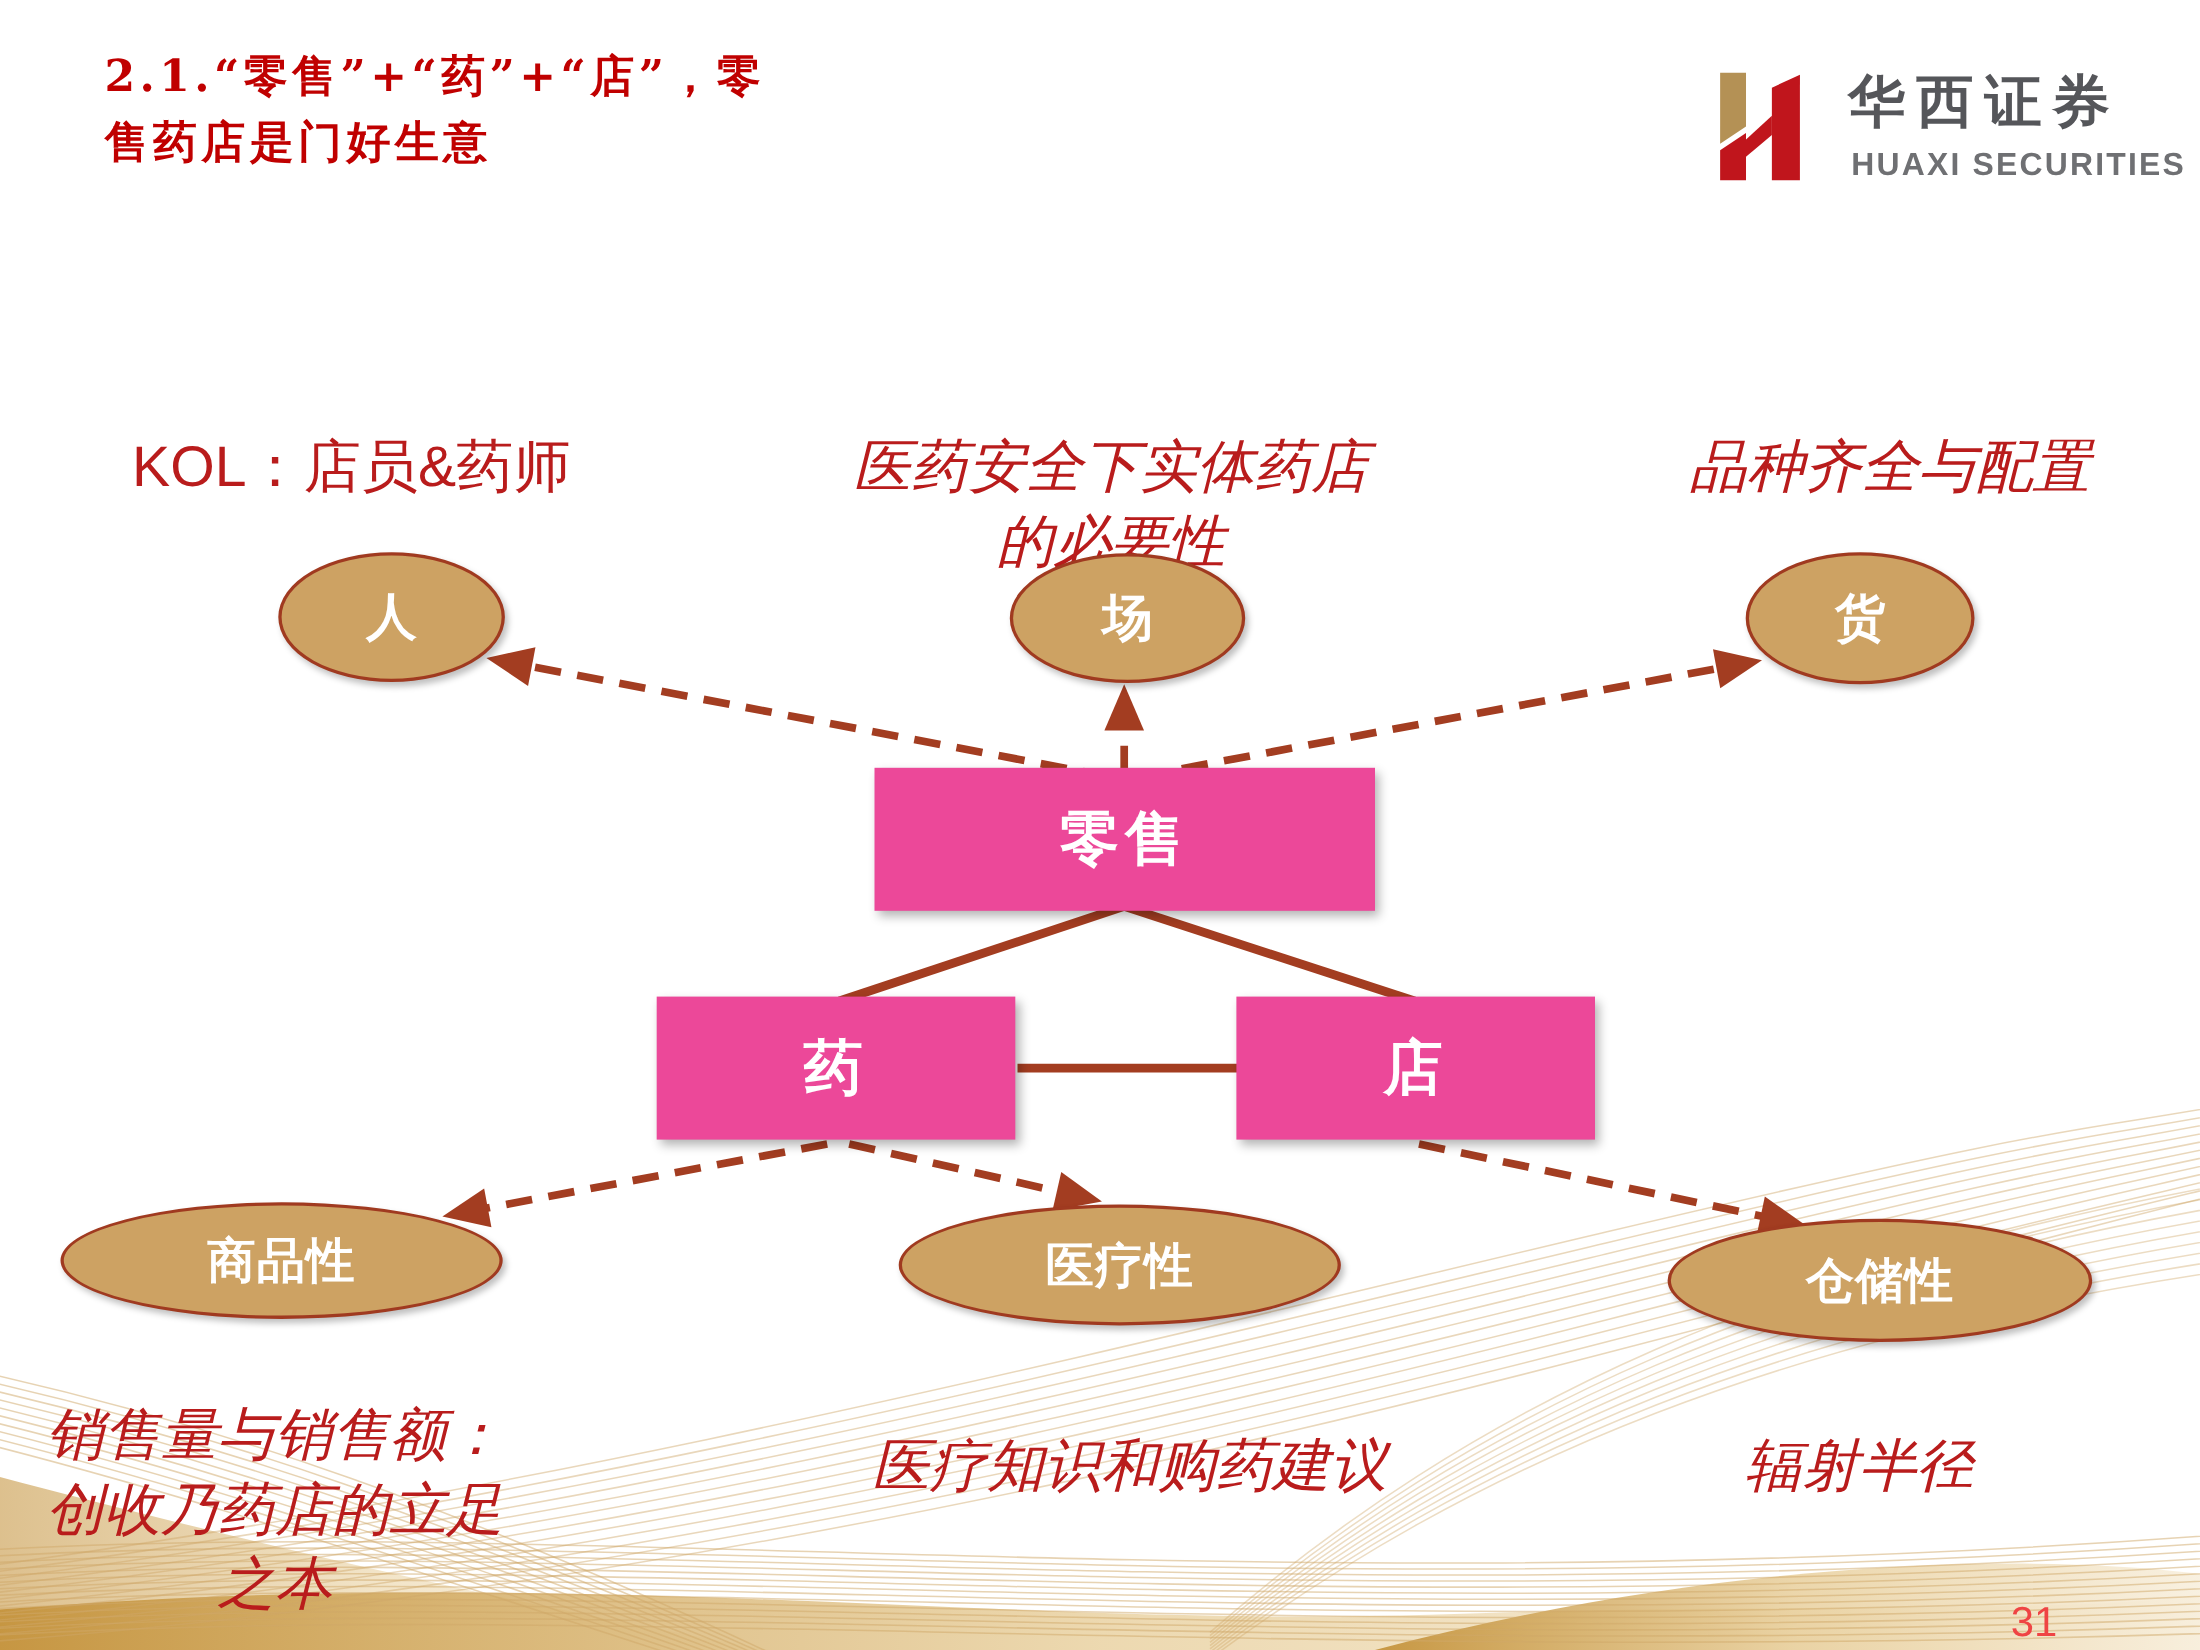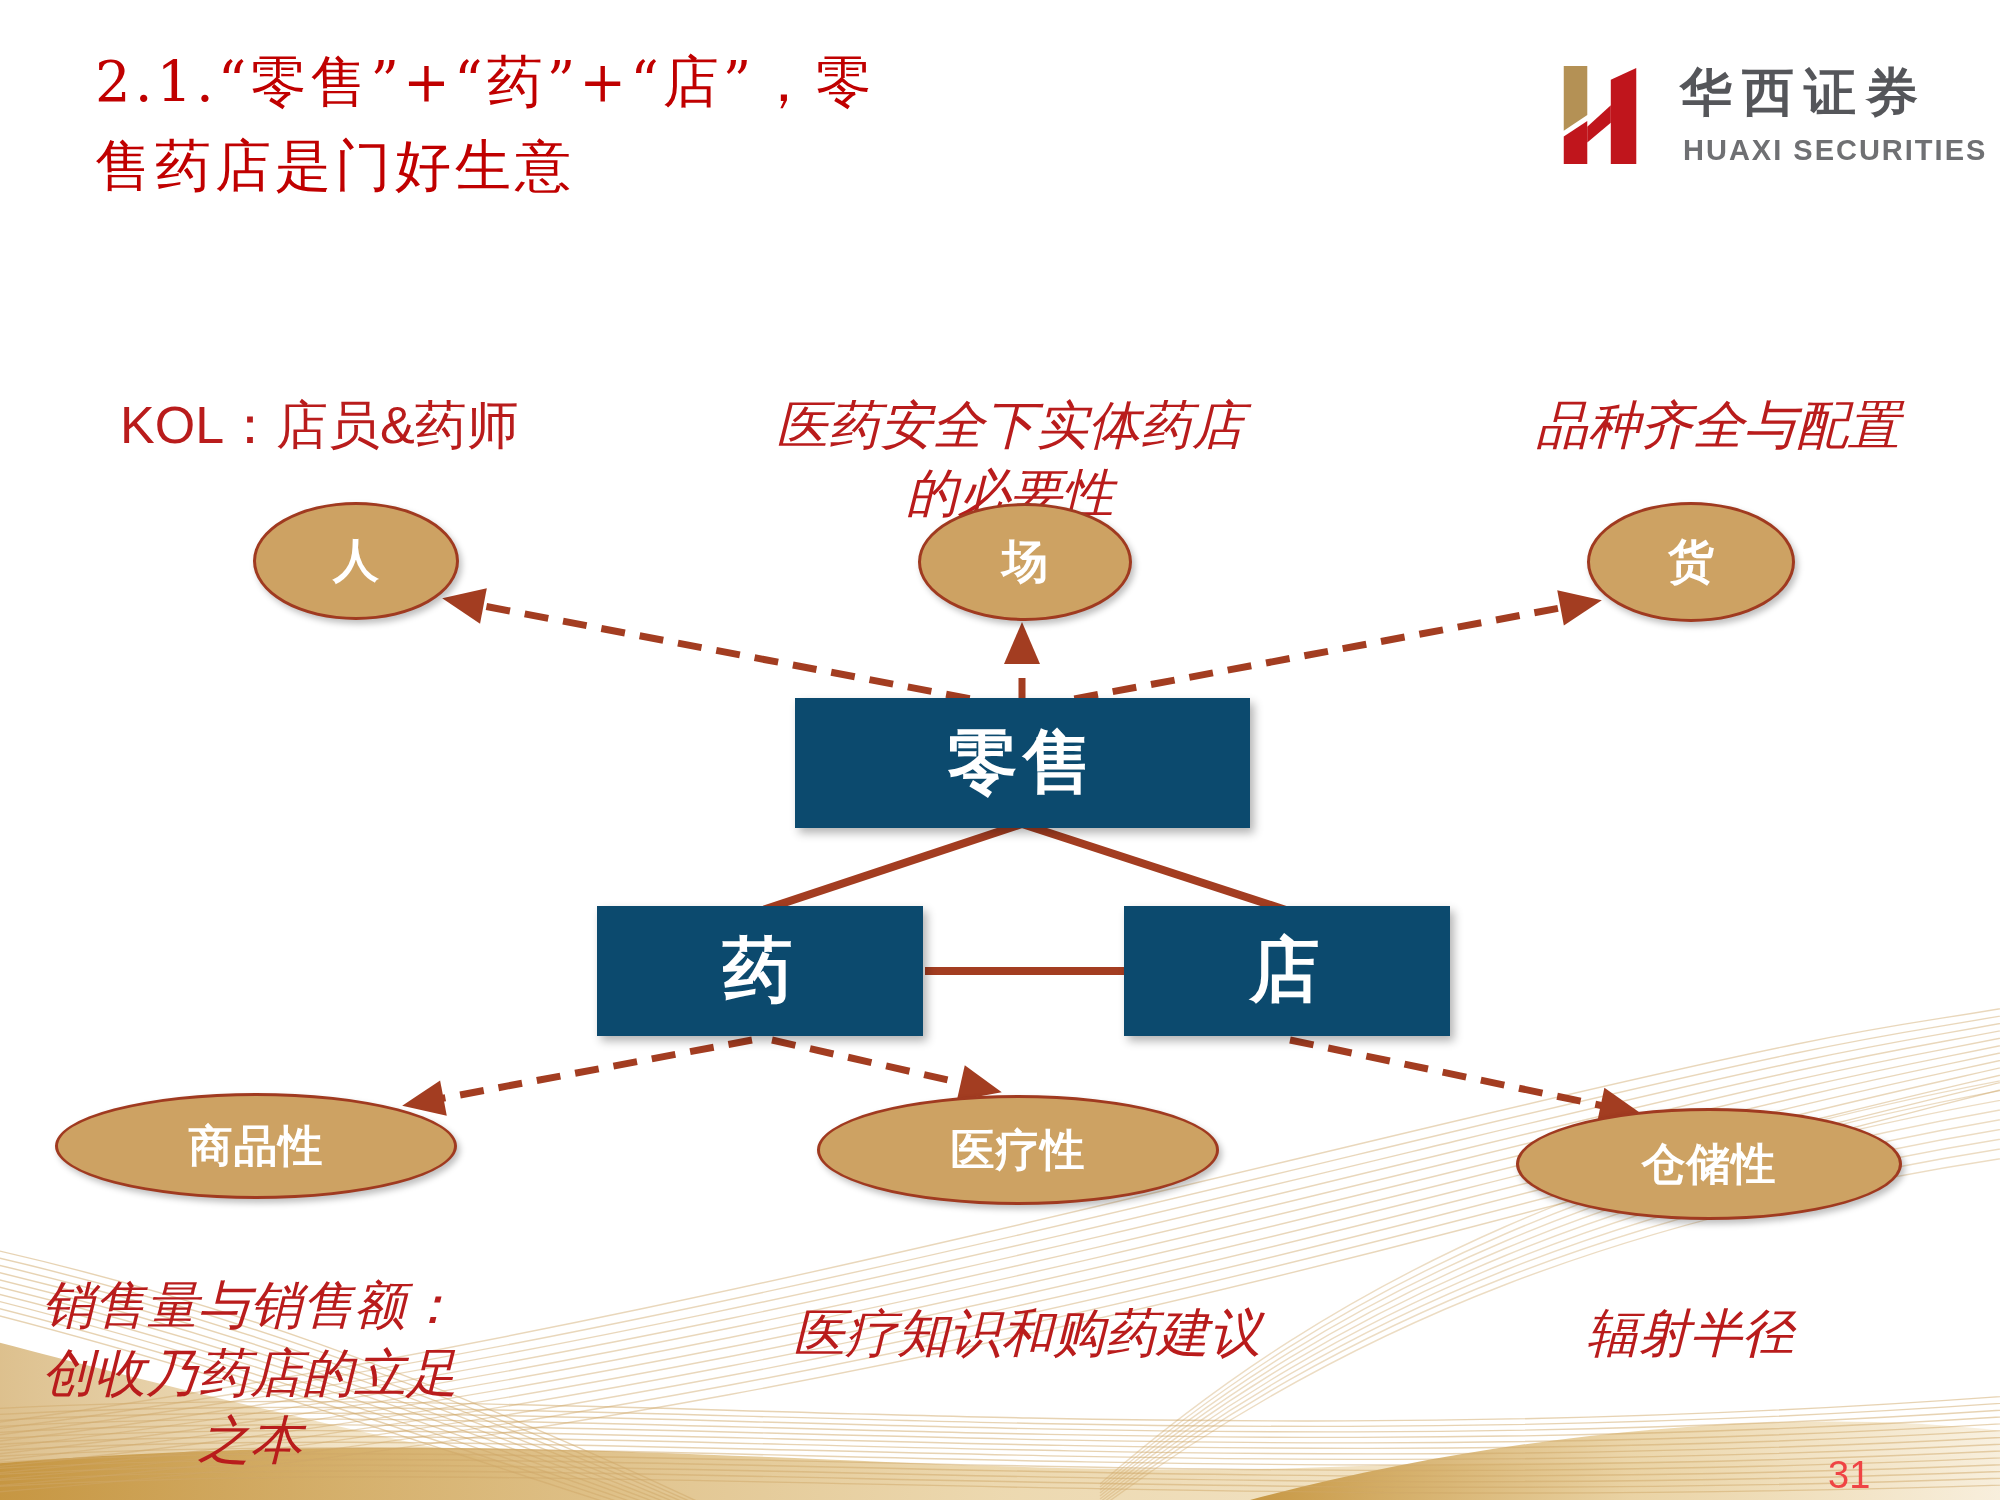--- a/index.html
+++ b/index.html
@@ -5,21 +5,21 @@
   html,body{margin:0;padding:0;}
   body{
     width:2000px;height:1500px;position:relative;overflow:hidden;background:#ffffff;
     font-family:"Liberation Sans",sans-serif;
   }
   .abs{position:absolute;}
   
   .slide-title{
     left:95px;top:40px;width:1000px;
     font-family:"DejaVu Serif",serif;
-    color:#C00000;font-size:56px;font-weight:400;line-height:1.5;letter-spacing:4px;
+    color:#C00000;font-size:40px;font-weight:700;line-height:1.5;letter-spacing:4px;
   }
   
   .logo{left:1552px;top:58px;width:430px;height:120px;}
   .logo-mark{position:absolute;left:0;top:8px;width:98px;height:98px;}
   .logo-cn{position:absolute;left:128px;top:0px;font-family:Liberation Sans, sans-serif;
     font-size:52px;font-weight:700;color:#55565A;letter-spacing:10px;white-space:nowrap;}
   .logo-en{position:absolute;left:131px;top:76px;font-size:29px;font-weight:700;
     color:#6f7073;letter-spacing:2px;white-space:nowrap;}
   
   .lbl{position:absolute;color:#b91c1c;font-size:52px;line-height:1.3;}
@@ -29,23 +29,23 @@
     position:absolute;border-radius:50%;
     background:#CDA263;border:3px solid #A03A20;
     display:flex;align-items:center;justify-content:center;
     color:#ffffff;font-weight:bold;
     box-shadow:3px 4px 6px rgba(0,0,0,0.25);
   }
   .small-node{font-size:46px;}
   .wide-node{font-size:44px;letter-spacing:1px;}
   
   .red-box{
-    position:absolute;background:#0c4a6e;
+    position:absolute;background:#ec4899;
     display:flex;align-items:center;justify-content:center;
-    color:#ffffff;font-weight:bold;font-size:70px;letter-spacing:5px;
+    color:#ffffff;font-weight:bold;font-size:54px;letter-spacing:5px;
     box-shadow:4px 5px 9px rgba(0,0,0,0.3);
   }
   .page-num{left:1828px;top:1454px;width:70px;text-align:left;
     color:#ef4444;font-size:38px;}
   svg.layer{position:absolute;left:0;top:0;}
 </style>
 </head>
 <body>
 
 <svg id="waves" class="layer" width="2000" height="1500" viewBox="0 0 2000 1500">

